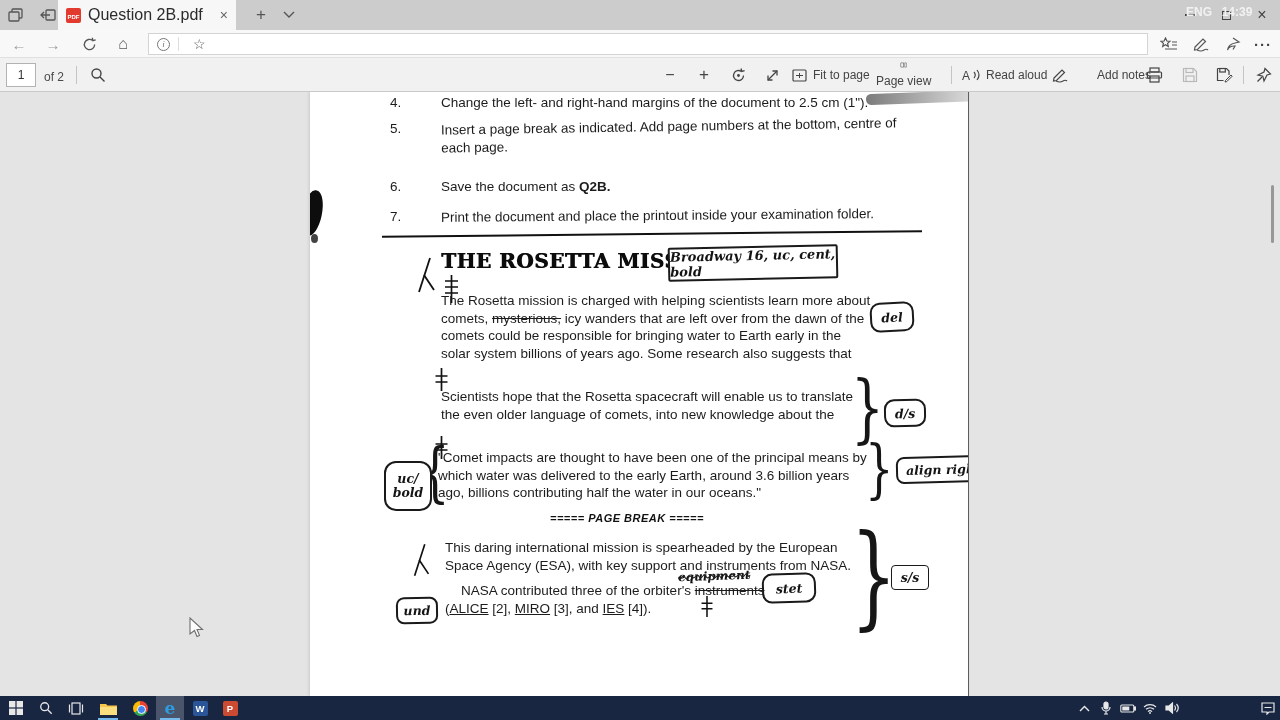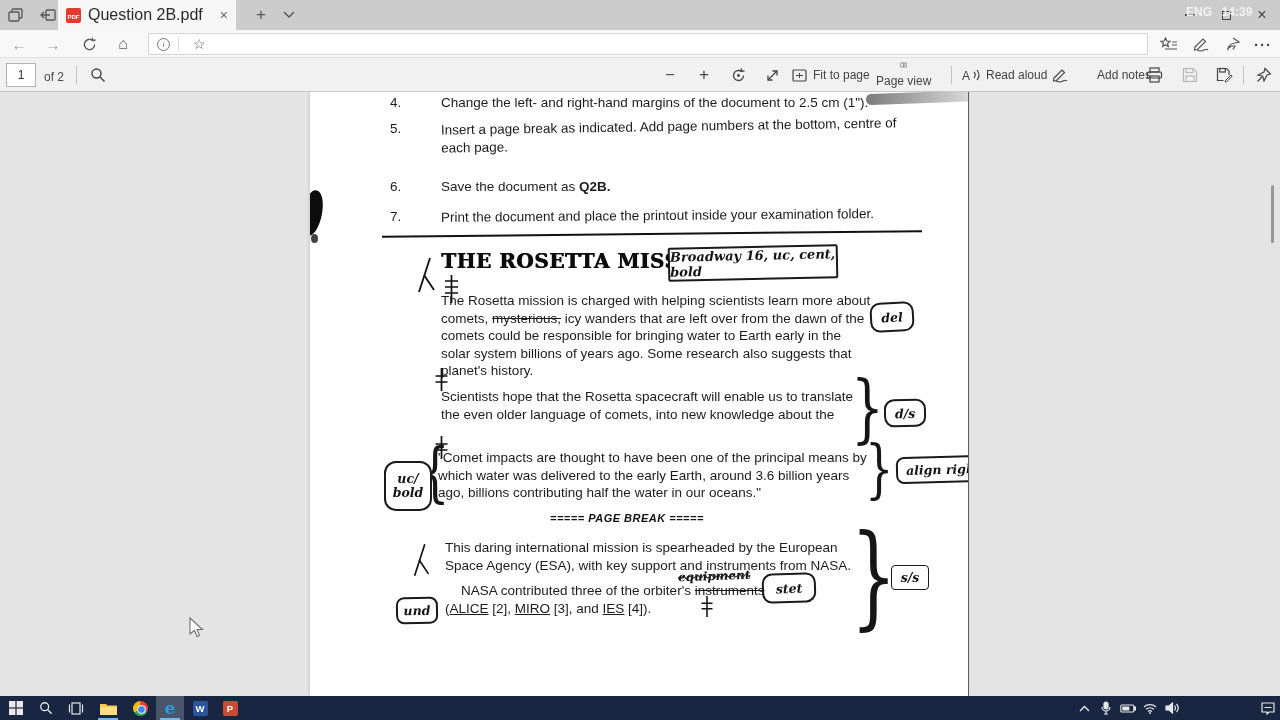--- a/index.html
+++ b/index.html
@@ -285,21 +285,20 @@
           <path d="M2 6 H15 M2 12 H15 M2 18 H15"></path>
       </svg>
       <div class="abs" style="left:131px;top:157px;font-family:'DejaVu Serif',serif;font-weight:bold;font-size:20px;letter-spacing:.5px;color:#0c0c0c;text-shadow:.7px 0 #0c0c0c;">THE ROSETTA MISSION</div>
       <div class="abs hwbox" style="left:358px;top:154px;width:170px;height:34px;border-radius:2px;transform:rotate(-1.2deg);font-size:13px;">Broadway 16, uc, cent, bold</div>
 
       <div class="abs doc" style="left:131px;top:200px;">
         <div>The Rosetta mission is charged with helping scientists learn more about</div>
         <div><span>comets, </span><span class="strike">mysterious,</span><span> icy wanders that are left over from the dawn of the</span></div>
         <div>comets could be responsible for bringing water to Earth early in the</div>
         <div>solar system billions of years ago. Some research also suggests that</div>
-        <div>planet's history.</div>
       </div>
       <div class="abs hwbox" style="left:560px;top:210px;width:44px;height:30px;transform:rotate(-3deg);">del</div>
 
       <svg class="abs" style="left:124px;top:276px;" width="15" height="23" viewBox="0 0 15 23" fill="none" stroke="#111" stroke-width="1.7">
         <path d="M7.5 0 V23"></path>
           <path d="M1.5 8 H13.5 M1.5 14 H13.5"></path>
       </svg>
 
       <div class="abs doc" style="left:131px;top:296px;">
         <div>Scientists hope that the Rosetta spacecraft will enable us to translate</div>

